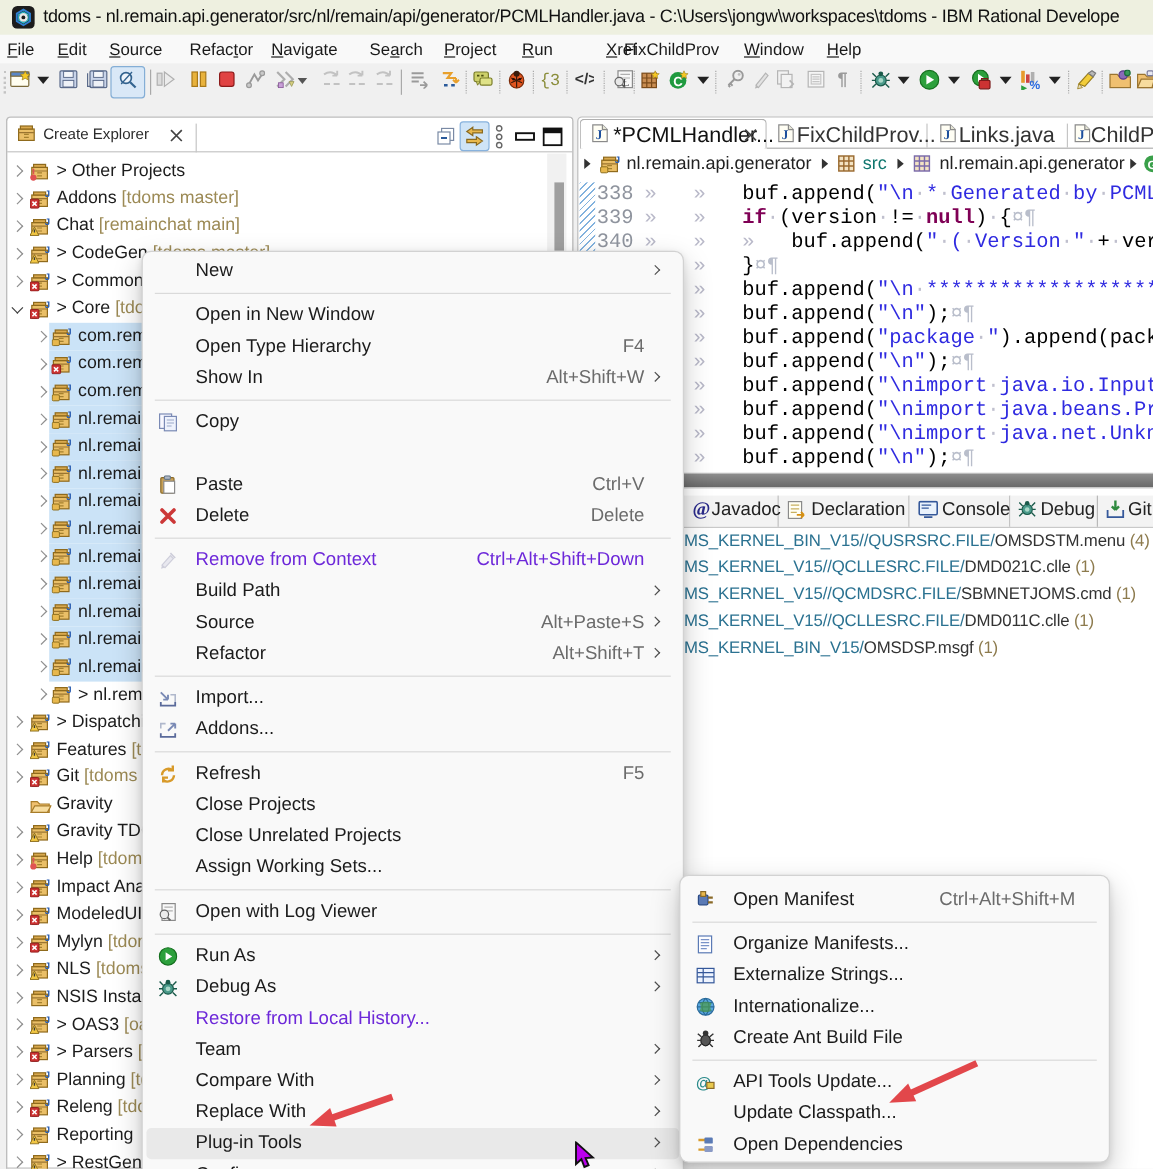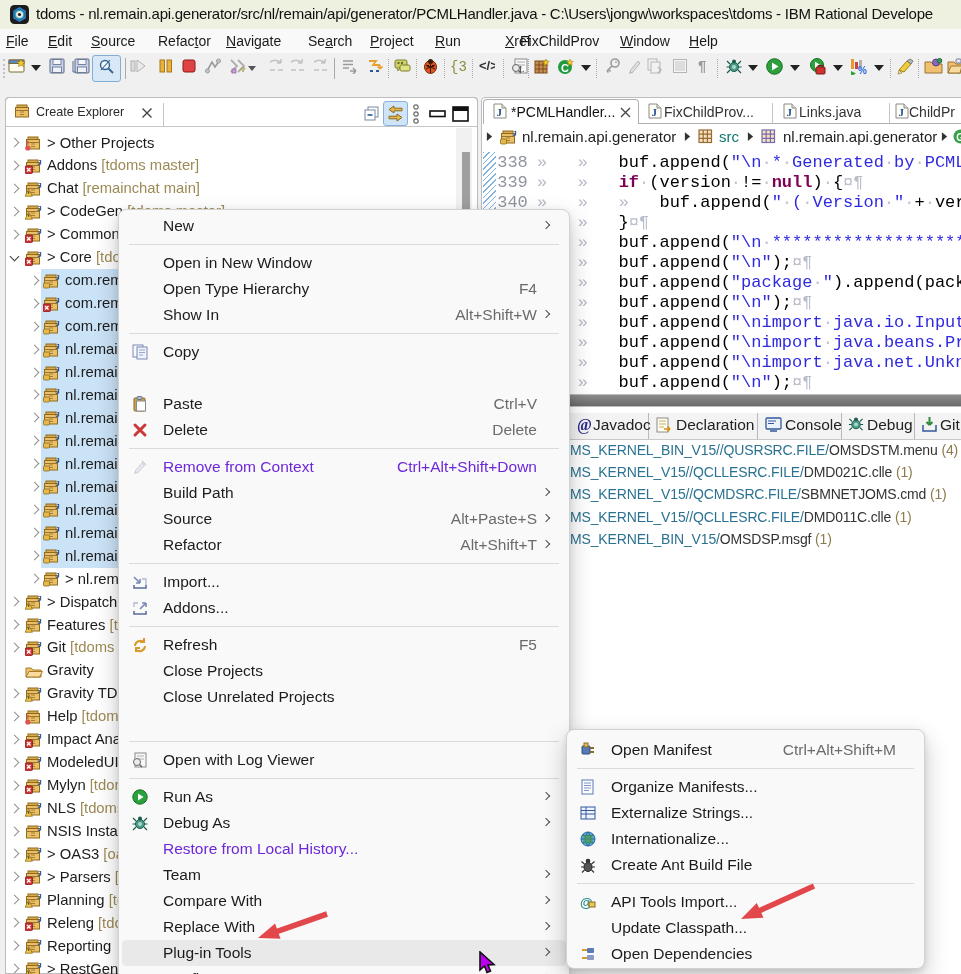--- a/index.html
+++ b/index.html
@@ -10,36 +10,36 @@
 .toolbar{left:0;top:53px;width:961px;height:31px;background:#f0f0f0}
 .panel{background:#fff;border:1px solid #bdbdbd;border-radius:4px 4px 0 0}
 .treerow{position:absolute;height:23px;line-height:23px;font-size:14.8px;color:#1c1c1c;white-space:nowrap}
 .suf{color:#9c8a55}
 .chev{position:absolute;width:7px;height:7px;border-right:1.6px solid #8f8f8f;border-bottom:1.6px solid #8f8f8f;transform:rotate(-45deg)}
 .chevd{position:absolute;width:7px;height:7px;border-right:1.6px solid #3c3c3c;border-bottom:1.6px solid #3c3c3c;transform:rotate(45deg)}
 .sel{position:absolute;background:#cbe3f7}
 .mono{font-family:"Liberation Mono",monospace;font-size:17px;line-height:20px;white-space:pre}
 .cl{position:absolute;left:537px;white-space:pre}
 .w{color:#c0c0ce}.t{color:#b9b9c9}.s{color:#2f2ae0}.k{color:#7f0055;font-weight:bold}.e{color:#b9becb}
-.lnum{position:absolute;left:497px;width:31px;text-align:center;color:#8f949e}
+.lnum{position:absolute;left:497px;width:31px;text-align:right;color:#8f949e}
 .menu{position:absolute;background:#f9f9f9;border:1px solid #d2d2d2;border-radius:8px;
  box-shadow:0 10px 24px rgba(0,0,0,.22),0 2px 6px rgba(0,0,0,.10);font-size:15.5px;color:#1b1b1b}
 .mi{position:absolute;left:3px;right:3px;height:26px;line-height:26px;white-space:nowrap}
 .mi .lab{position:absolute;left:41px}
 .mi .sc{position:absolute;right:29px;color:#6b6b6b}
 .mi .ic{position:absolute;left:10px;top:5px;width:16px;height:16px}
 .mi .ar{position:absolute;right:17px;top:9px;width:6px;height:6px;border-right:1.5px solid #4d4d4d;border-top:1.5px solid #4d4d4d;transform:rotate(45deg)}
 .mi.dis,.mi.dis .sc{color:#6d28d9}
 .msep{position:absolute;left:10px;right:10px;height:1px;background:#dadada}
 .hov{background:#e9e9e9;border-radius:4px}
 .btab{position:absolute;top:413px;height:26px;line-height:26px;font-size:14.5px;color:#222;
  border-right:1px solid #b9b9b9;background:#f3f3f3;white-space:nowrap}
 .rrow{position:absolute;left:490px;font-size:14px;letter-spacing:-0.15px;white-space:nowrap;color:#333}
 .rpath{color:#2b7291}.rcnt{color:#8d7b4e}
-.etab{position:absolute;top:100px;height:24px;line-height:24px;font-size:14px;color:#333;white-space:nowrap}
+.etab{position:absolute;top:100px;height:24px;line-height:24px;font-size:18px;color:#333;white-space:nowrap}
 .sep-dot{position:absolute;top:6px;width:1px;height:19px;border-left:1px dotted #a9a9a9}
 .sep-sol{position:absolute;top:5px;width:1px;height:21px;background:#a9a9a9}
 .ticon{position:absolute;top:5px}
 </style></head>
 <body>
 <div class="abs titlebar">
     <svg class="abs" style="left:10px;top:5px" width="19" height="19" viewBox="0 0 19 19">
       <rect x="0" y="0" width="19" height="19" rx="4.5" fill="#1c1c1c"></rect>
       <path d="M9.5 3 L15 6.3 V12.7 L9.5 16 L4 12.7 V6.3 Z" fill="none" stroke="#2f7fd0" stroke-width="1.6"></path>
       <path d="M9.5 5 L13.3 7.2 V11.8 L9.5 14 L5.7 11.8 V7.2 Z" fill="none" stroke="#27b8c8" stroke-width="1.2"></path>
@@ -919,20 +919,23 @@
       </svg>
       <span class="lab">Refresh</span>
       <span class="sc">F5</span>
     </div>
     <div class="mi" style="top:448px">
       <span class="lab">Close Projects</span>
     </div>
     <div class="mi" style="top:474px">
       <span class="lab">Close Unrelated Projects</span>
     </div>
+    <div class="mi" style="top:500px">
+      <span class="lab">Assign Working Sets...</span>
+    </div>
     <div class="msep" style="top:531px"></div>
     <div class="mi" style="top:537px">
       <svg class="ic" style="" viewBox="0 0 16 16">
         <rect x="3" y="1" width="11" height="14" fill="#f8f8f8" stroke="#8a8a8a"></rect>
         <path d="M5 4 h7 M5 7 h7 M5 10 h4" stroke="#b0b0b0"></path>
         <circle cx="5" cy="10" r="3.5" fill="#ececec" stroke="#666"></circle>
         <path d="M7.5 12.5 L10 15" stroke="#666" stroke-width="1.5"></path>
       </svg>
       <span class="lab">Open with Log Viewer</span>
     </div>
@@ -1019,21 +1022,21 @@
         <path d="M4.5 7 L1.5 4.5 M11.5 7 L14.5 4.5 M4 10 H1 M12 10 H15 M4.5 13 L2 15.5 M11.5 13 L14 15.5" stroke="#333" stroke-width="1.2"></path>
       </svg>
       <span class="lab">Create Ant Build File</span>
     </div>
     <div class="msep" style="top:153px"></div>
     <div class="mi" style="top:159px">
       <svg class="ic" viewBox="0 0 16 16">
         <text x="0" y="12.5" font-size="13" font-weight="bold" fill="#2a8a8a" font-family="Liberation Sans">@</text>
         <rect x="9" y="8" width="6" height="5" fill="#e8c84d" stroke="#8a6a28"></rect>
       </svg>
-      <span class="lab">API Tools Import...</span>
+      <span class="lab">API Tools Update...</span>
     </div>
     <div class="mi" style="top:185px">
       <span class="lab">Update Classpath...</span>
     </div>
     <div class="mi" style="top:211px">
       <svg class="ic" viewBox="0 0 16 16">
         <path d="M2 4 h6 M2 12 h6" stroke="#d89a2a" stroke-width="2"></path>
         <rect x="7" y="2" width="7" height="5" rx="1" fill="#5a7ab5"></rect>
         <rect x="7" y="9" width="7" height="5" rx="1" fill="#8a9ac5"></rect>
       </svg>

